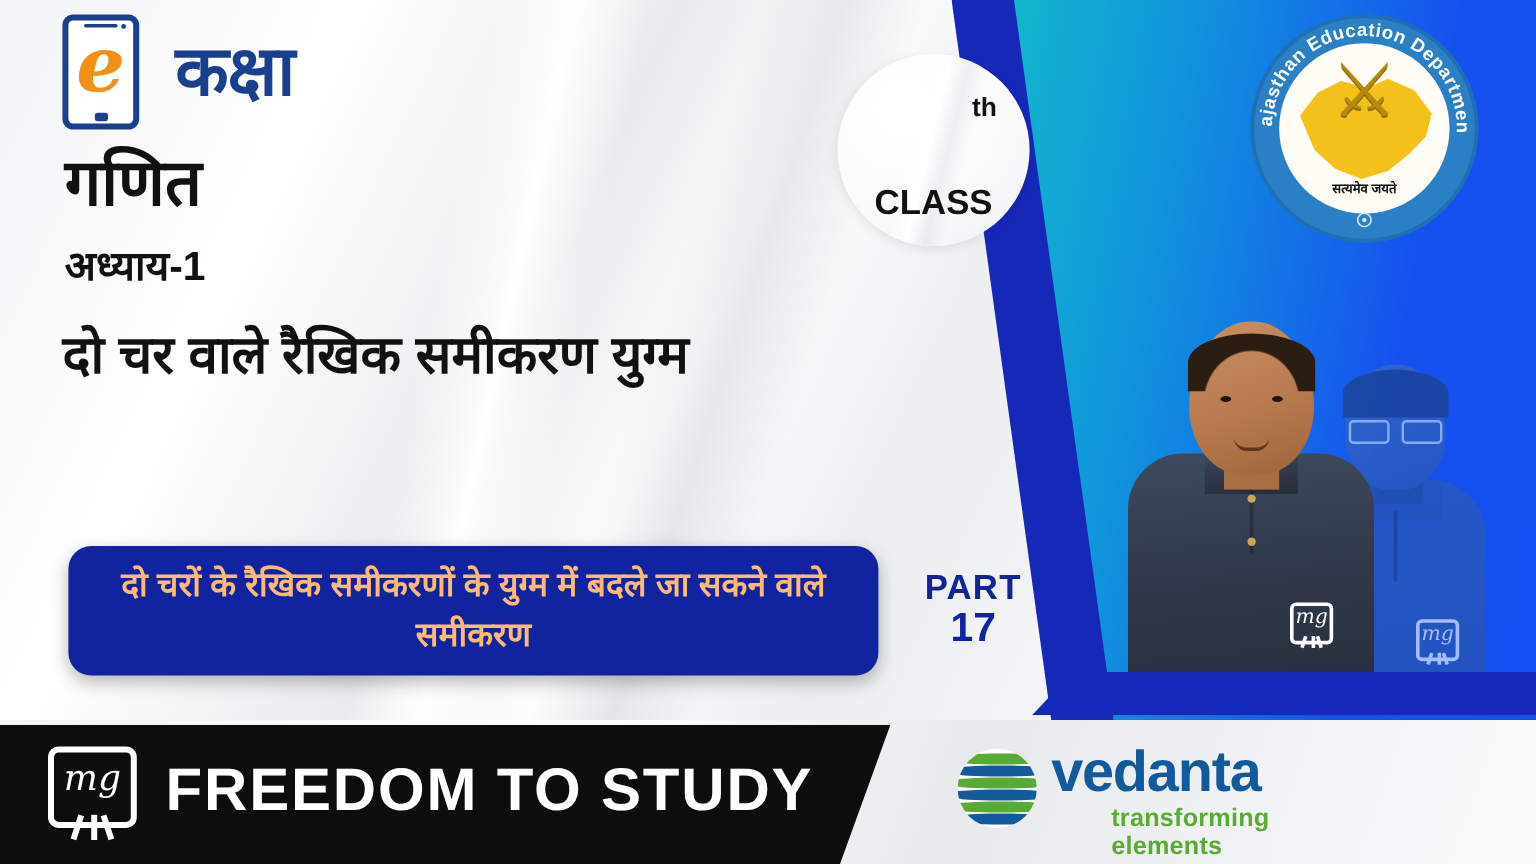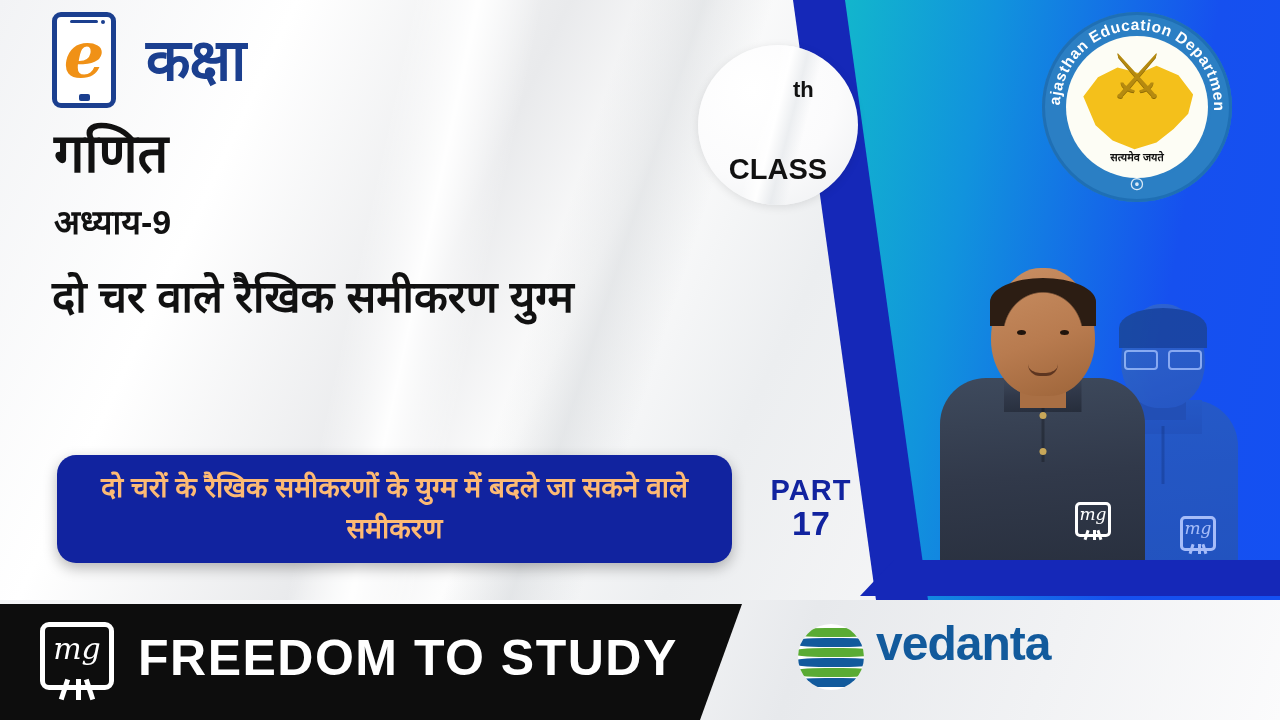--- a/index.html
+++ b/index.html
@@ -29,21 +29,21 @@
     clip-path:polygon(34px 0, 420px 0, 420px 36px, 0 36px);}
 
   
   .class-badge{position:absolute;left:698px;top:45px;width:160px;height:160px;border-radius:50%;
     background:radial-gradient(circle at 34% 28%,#ffffff 0%,#fbfbfc 55%,#eceef0 100%);
     box-shadow:0 2px 10px rgba(0,0,0,.10);}
   .class-badge .sheen{position:absolute;inset:0;border-radius:50%;
     background:linear-gradient(104deg,rgba(255,255,255,0) 40%,rgba(255,255,255,.9) 48%,rgba(222,226,230,.55) 56%,rgba(255,255,255,0) 64%);}
   .class-num{position:absolute;left:0;top:24px;width:160px;text-align:center;
     font-size:76px;font-weight:bold;color:#111;letter-spacing:-2px;line-height:1;}
-  .class-sup{position:absolute;left:95px;top:32px;font-size:22px;font-weight:bold;color:#111;}
+  .class-sup{position:absolute;left:112px;top:32px;font-size:22px;font-weight:bold;color:#111;}
   .class-word{position:absolute;left:0;top:108px;width:160px;text-align:center;
     font-size:29px;font-weight:bold;color:#111;letter-spacing:0px;}
 
   
   .ekaksha{position:absolute;left:52px;top:12px;display:flex;align-items:center;gap:10px;}
   .phone{width:64px;height:96px;border:5px solid #1b3f8f;border-radius:9px;background:#fff;
     position:relative;box-sizing:border-box;}
   .phone:before{content:"";position:absolute;left:13px;top:3px;width:28px;height:3px;border-radius:2px;background:#1b3f8f;}
   .phone:after{content:"";position:absolute;left:44px;top:3px;width:4px;height:4px;border-radius:50%;background:#1b3f8f;}
   .phone .home{position:absolute;left:22px;bottom:2px;width:11px;height:7px;border-radius:2px;background:#1b3f8f;}
@@ -213,21 +213,21 @@
 
   <div class="ekaksha">
     <div class="phone">
       <div class="e">e</div>
       <div class="home"></div>
     </div>
     <div class="kaksha">कक्षा</div>
   </div>
 
   <div class="subject">गणित</div>
-  <div class="chapter">अध्याय-9</div>
+  <div class="chapter">अध्याय-1</div>
   <div class="topic">दो चर वाले रैखिक समीकरण युग्म</div>
 
   <div class="caption-box">
     <div class="caption-text">दो चरों के रैखिक समीकरणों के युग्म में बदले जा सकने वाले समीकरण</div>
   </div>
 
   <div class="part-label">
     <div class="part-word">PART</div>
     <div class="part-num">17</div>
   </div>
@@ -270,16 +270,17 @@
   <div class="vedanta">
     <div class="ved-globe">
       <span style="top:4px;  background:#5aab34;"></span>
       <span style="top:14px; background:#125a9c;"></span>
       <span style="top:24px; background:#5aab34;"></span>
       <span style="top:34px; background:#125a9c;"></span>
       <span style="top:44px; background:#5aab34;"></span>
       <span style="top:54px; background:#125a9c;"></span>
     </div>
     <div class="ved-word">vedanta</div>
+    <div class="ved-tag">transforming elements</div>
   </div>
 
 
 </div>
 
 </body></html>

